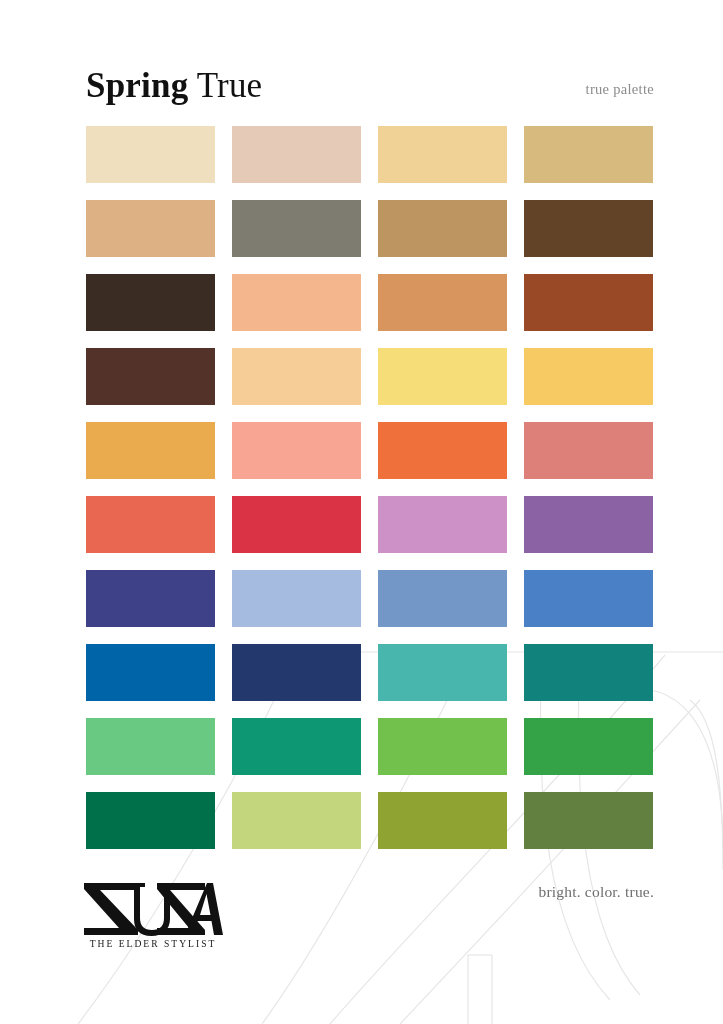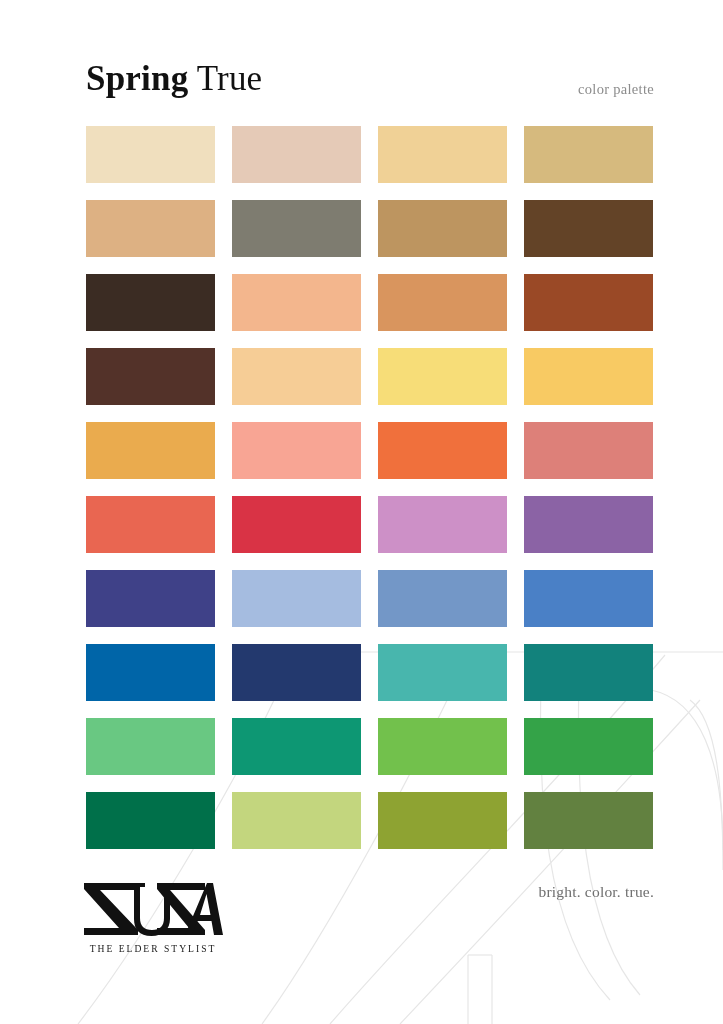--- a/index.html
+++ b/index.html
@@ -34,21 +34,21 @@
     position: absolute;
     left: 86px;
     top: 57px;
     width: 568px;
     height: 48px;
     z-index: 3;
   }
   #page-title {
     position: absolute;
     left: 0;
-    top: 0;
+    top: 7px;
     font-size: 35px;
     line-height: 44px;
     color: #111111;
     white-space: nowrap;
     letter-spacing: 0.2px;
   }
   #page-title .t-bold {
     font-weight: bold;
   }
   #page-title .t-reg {
@@ -98,21 +98,20 @@
     left: 82px;
     top: 10px;
     width: 160px;
   }
   #logo-mark {
     display: block;
     width: 142px;
     height: 58px;
   }
   #logo-tagline {
-    margin-top: 5px;
     width: 142px;
     text-align: center;
     font-size: 9.6px;
     line-height: 12px;
     letter-spacing: 2.0px;
     color: #1a1a1a;
     white-space: nowrap;
   }
   #footer-note {
     position: absolute;
@@ -151,21 +150,21 @@
       <path d="M468 955 L468 1024"></path>
       <path d="M492 955 L492 1024"></path>
       <path d="M468 955 L492 955"></path>
     </g>
   </svg>
 
   <div id="header">
     <div id="page-title">
       <span class="t-bold">Spring</span><span class="t-reg"> </span><span class="t-reg">True</span>
     </div>
-    <div id="header-note">color palette</div>
+    <div id="header-note">true palette</div>
   </div>
 
   <div id="swatch-grid">
       <div class="swatch" title="#f0dfbe" style="background-color: rgb(240, 223, 190);"></div>
       <div class="swatch" title="#e5cab7" style="background-color: rgb(229, 202, 183);"></div>
       <div class="swatch" title="#f0d196" style="background-color: rgb(240, 209, 150);"></div>
       <div class="swatch" title="#d6ba7e" style="background-color: rgb(214, 186, 126);"></div>
       <div class="swatch" title="#ddb183" style="background-color: rgb(221, 177, 131);"></div>
       <div class="swatch" title="#7e7c70" style="background-color: rgb(126, 124, 112);"></div>
       <div class="swatch" title="#bd9560" style="background-color: rgb(189, 149, 96);"></div>

